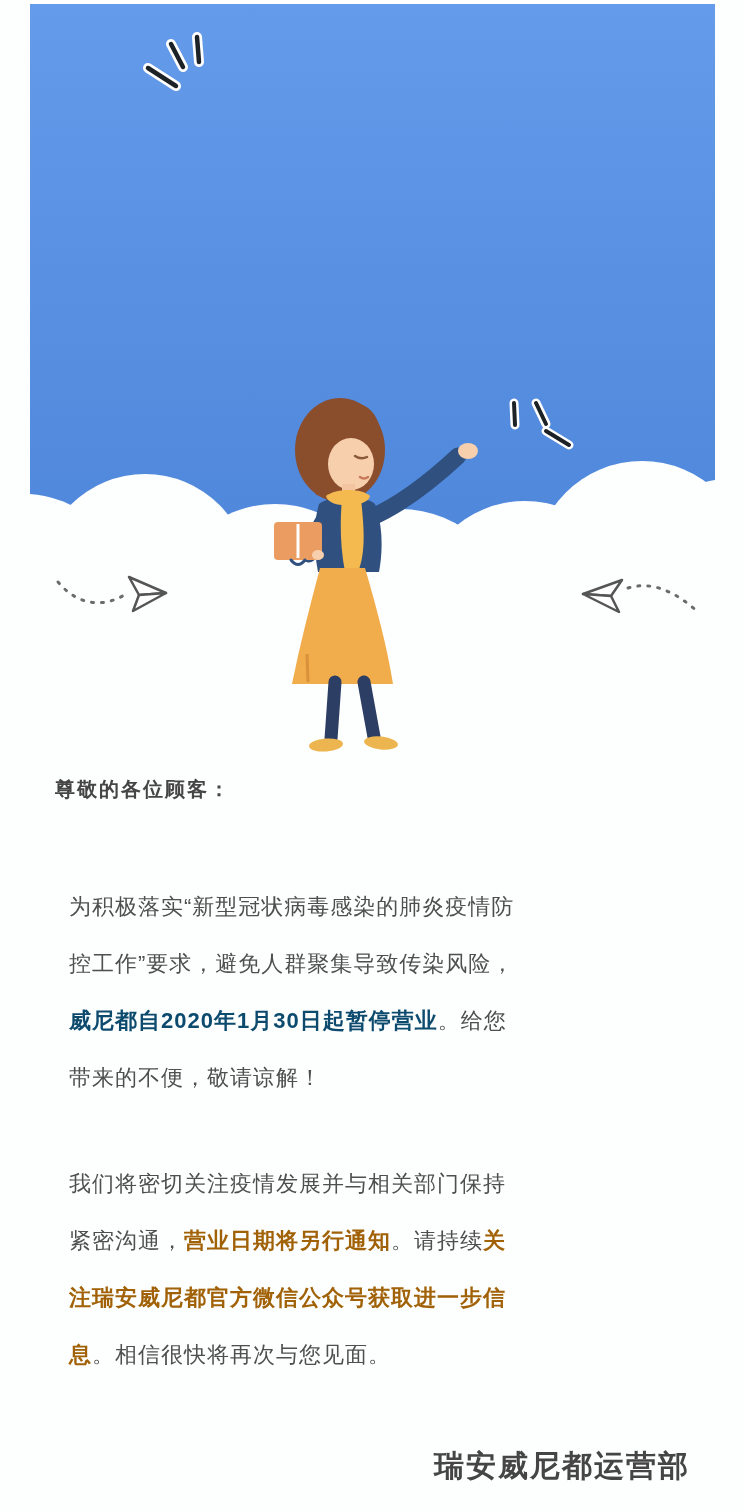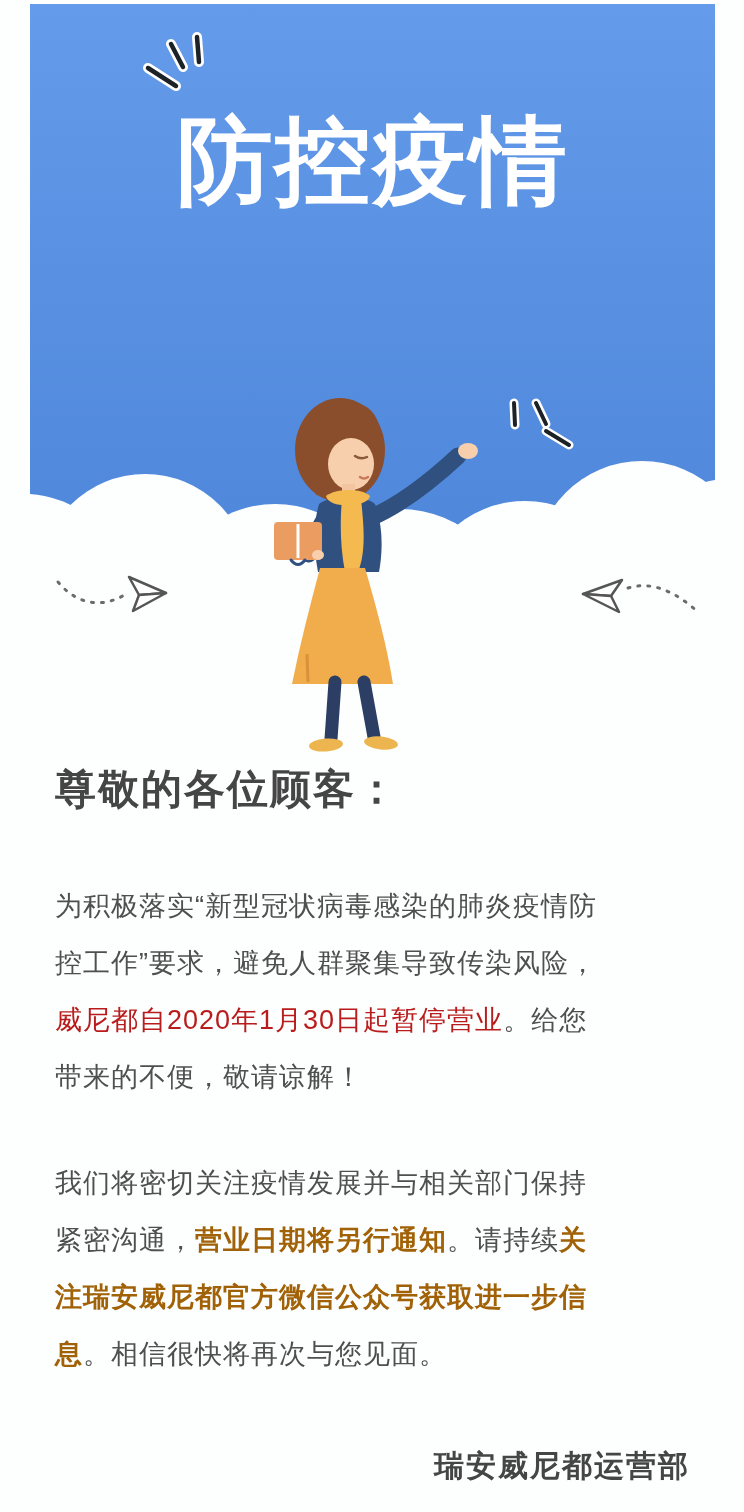--- a/index.html
+++ b/index.html
@@ -14,32 +14,32 @@
   .title{
     position:absolute;left:30px;width:685px;
     text-align:center;color:#ffffff;
     font-size:96px;font-weight:700;line-height:110px;
     letter-spacing:2px;white-space:nowrap;
   }
   .t1{top:106px;}
   .t2{top:258px;}
   .greeting{
     position:absolute;left:55px;top:772px;
-    font-size:41px;font-weight:700;color:#454545;
+    font-size:20px;font-weight:700;color:#454545;
     letter-spacing:2px;line-height:34px;
   }
   .para{
-    position:absolute;left:55px;width:660px;
-    font-size:27px;line-height:57px;letter-spacing:1px;
+    position:absolute;left:69px;width:660px;
+    font-size:22px;line-height:57px;letter-spacing:1px;
     color:#4f4f4f;white-space:pre-line;
   }
   .p1{top:878px;}
   .p2{top:1155px;}
   .seg-dark{color:#4f4f4f;font-weight:400;}
-  .seg-navy{color:#b91c1c;font-weight:400;}
+  .seg-navy{color:#0c4a6e;font-weight:700;}
   .seg-blue{color:#a16207;font-weight:700;}
   .signature{
     position:absolute;right:54px;top:1446px;
     font-size:30px;font-weight:600;color:#454545;
     letter-spacing:2px;
   }
 </style>
 </head>
 <body>
 
@@ -135,21 +135,20 @@
       <line x1="277" y1="650" x2="278" y2="678" stroke="#D9923B" stroke-width="3"></line>
 
       <line x1="305" y1="678" x2="301" y2="735" stroke="#2C3E63" stroke-width="13" stroke-linecap="round"></line>
       <line x1="334" y1="678" x2="344" y2="733" stroke="#2C3E63" stroke-width="13" stroke-linecap="round"></line>
 
       <ellipse cx="296" cy="741" rx="17" ry="6.5" fill="#ECB54F" transform="rotate(-4 296 741)"></ellipse>
       <ellipse cx="351" cy="739" rx="17" ry="6.5" fill="#ECB54F" transform="rotate(6 351 739)"></ellipse>
     </g>
   </svg>
 
-  <div class="title t1">防控疫情</div>
 
   <div class="greeting">尊敬的各位顾客：</div>
 
   <div class="para p1"><span class="seg-dark">为积极落实“新型冠状病毒感染的肺炎疫情防
 控工作”要求，避免人群聚集导致传染风险，
 </span><span class="seg-navy">威尼都自2020年1月30日起暂停营业</span><span class="seg-dark">。给您
 带来的不便，敬请谅解！</span></div>
 
   <div class="para p2"><span class="seg-dark">我们将密切关注疫情发展并与相关部门保持
 紧密沟通，</span><span class="seg-blue">营业日期将另行通知</span><span class="seg-dark">。请持续</span><span class="seg-blue">关

